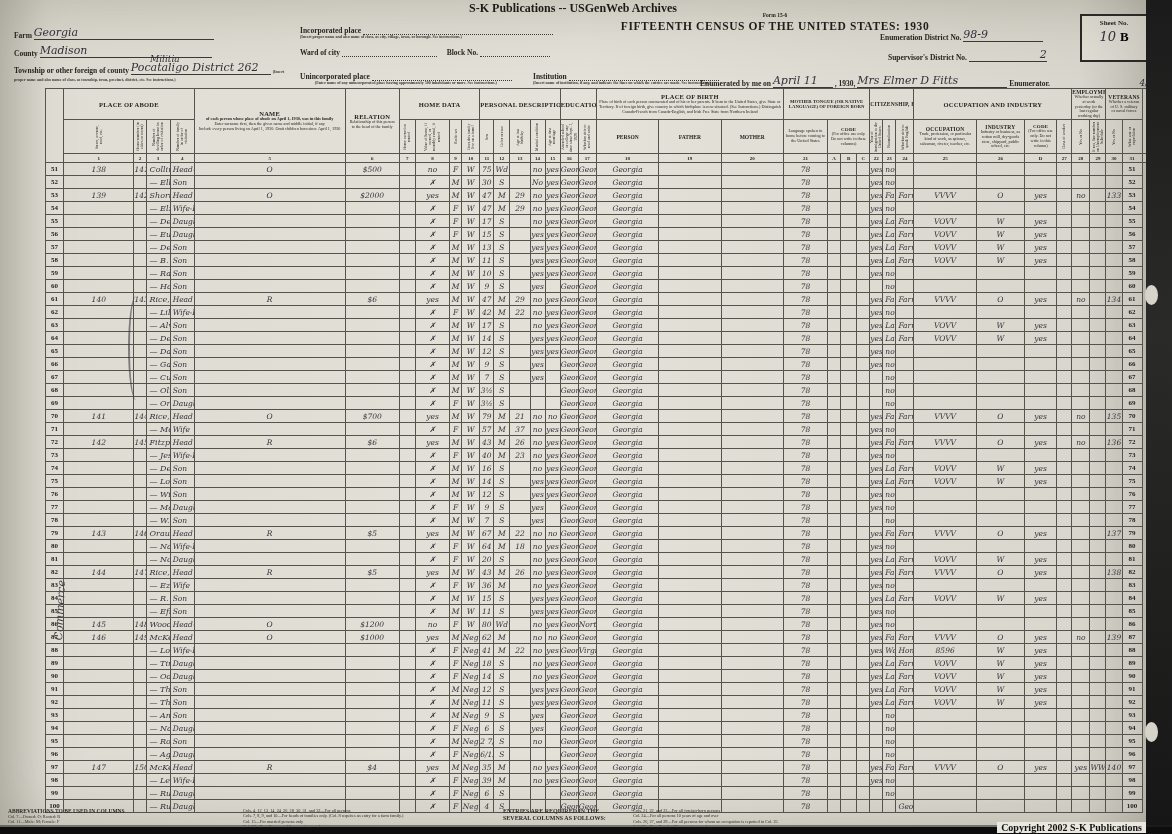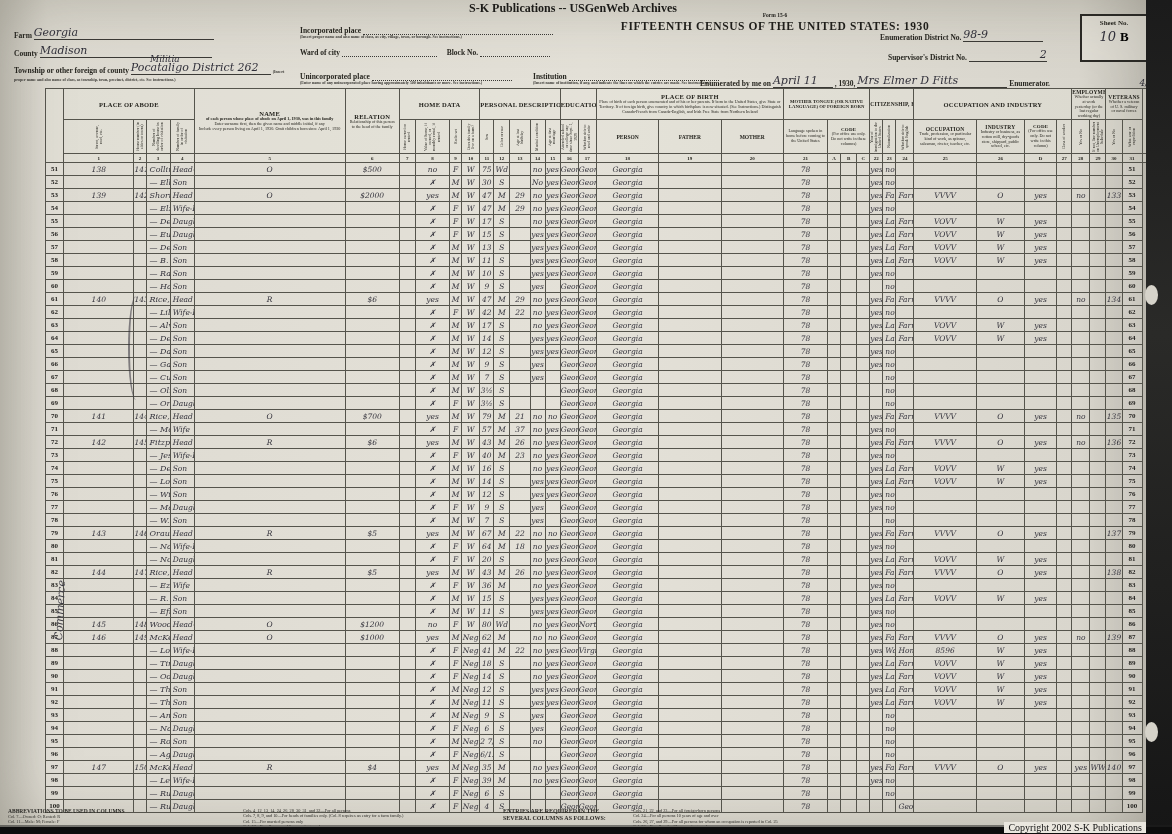--- a/index.html
+++ b/index.html
@@ -62,21 +62,21 @@
        font-family:"Liberation Serif",serif;background:rgba(233,230,221,.3);}
 
   
   .footer{position:absolute;left:8px;top:808px;width:1136px;height:18px;z-index:30;
        display:flex;gap:10px;align-items:flex-start;color:#2c2b27;}
   .fcol{overflow:hidden;height:18px;}
   .ftitle{font-size:5.5px;font-weight:bold;}
   .fnote{font-size:4.3px;line-height:1.25;}
   .entries-title{font-size:6px;font-weight:bold;width:120px;white-space:normal;line-height:1.2;}
   .copyright{position:absolute;right:26px;bottom:1px;background:#eae7df;padding:0 4px;
-       font-size:10px;font-weight:normal;color:#111;z-index:50;}
+       font-size:10px;font-weight:bold;color:#111;z-index:50;}
 
   .margin-note{position:absolute;left:52px;top:640px;transform:rotate(-87deg);transform-origin:left top;
        font-size:11px;z-index:25;color:#3c3b44;}
   .margin-bracket{position:absolute;left:128px;top:296px;width:14px;height:104px;
        border-left:2px solid rgba(45,44,54,.55);border-radius:50%;z-index:25;}
   .scribble{position:absolute;font-size:9px;z-index:46;color:#2e2d36;}
 </style>
 </head>
 <body>
 
@@ -105,21 +105,21 @@
       <span>Incorporated place</span>
       <span class="dotline" style="min-width:190px;"></span>
       <div class="tiny-note">(Insert proper name and also name of class, as city, village, town, or borough.  See instructions.)</div>
     </div>
     <div class="fld" style="left:300px;top:36px;">
       <span>Ward of city</span>
       <span class="dotline" style="min-width:95px;"></span>
       <span style="margin-left:8px;">Block No.</span>
       <span class="dotline" style="min-width:70px;"></span>
     </div>
-    <div class="fld" style="left:300px;top:60px;">
+    <div class="fld" style="left:300px;top:60px;text-align:center;">
       <span>Unincorporated place</span>
       <span class="dotline" style="min-width:140px;"></span>
       <div class="tiny-note">(Enter name of any unincorporated place having approximately 500 inhabitants or more.  See instructions.)</div>
     </div>
     <div class="fld" style="left:533px;top:60px;">
       <span>Institution</span>
       <span class="dotline" style="min-width:150px;"></span>
       <div class="tiny-note">(Insert name of institution, if any, and indicate the lines on which the entries are made.  See instructions.)</div>
     </div>
 

